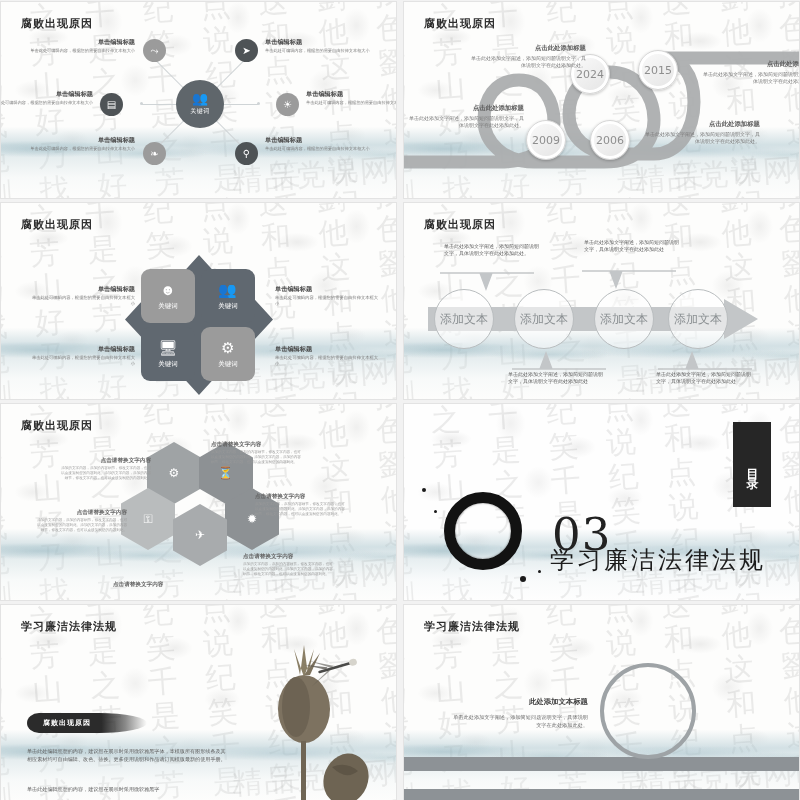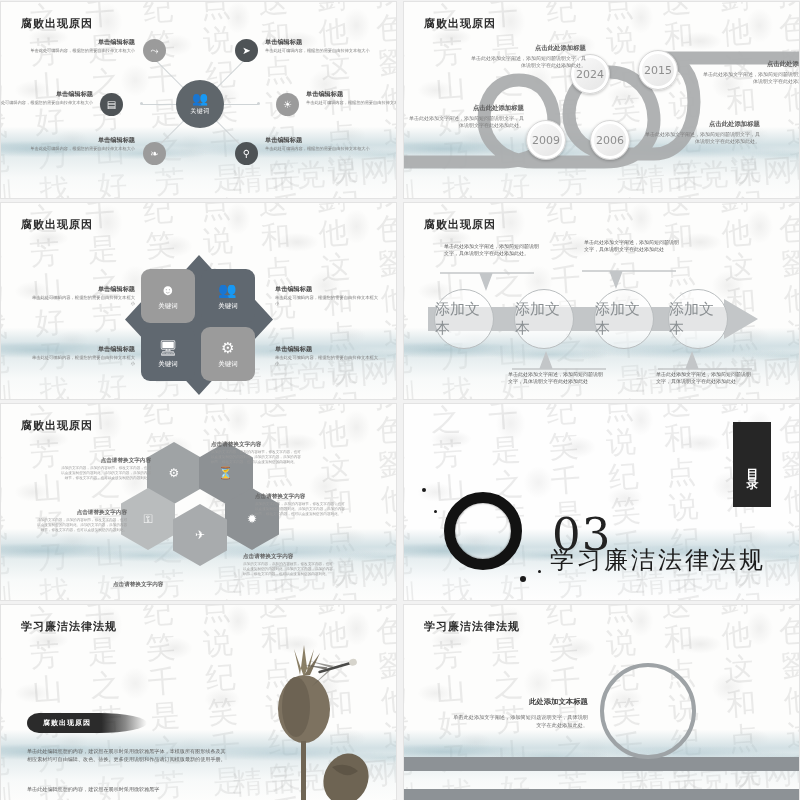--- a/index.html
+++ b/index.html
@@ -126,21 +126,21 @@
   .s3 .cell .kw{ font-size:6.5px; margin-top:5px; }
   .s3 .lbl{ position:absolute; width:104px; z-index:5; }
   .s3 .lbl .t{ font-size:6.2px; line-height:8px; }
   .s3 .lbl .d{ font-size:4.3px; line-height:6px; margin-top:2px; }
 
   
   .s4 .arrowbar{ position:absolute; left:24px; top:96px; width:330px; height:40px; z-index:2; }
   .s4 .circ{ position:absolute; top:86px; width:60px; height:60px; border-radius:50%;
     border:1.5px solid #b9bdbf; background:rgba(255,255,255,.55); z-index:4;
     display:flex; align-items:center; justify-content:center;
-    font-family:"DejaVu Serif",serif; font-size:15px; color:#8a8f92; }
+    font-family:"DejaVu Serif",serif; font-size:12px; color:#8a8f92; }
   .s4 .cal{ position:absolute; width:96px; z-index:5; font-size:5px; line-height:7.4px; color:#606060; }
   .s4 .ptr{ position:absolute; z-index:3; }
 
   
   .s5 .hexwrap{ position:absolute; left:146px; top:38px; width:106px; height:124px; z-index:3; }
   .s5 .hx{ position:absolute; width:54px; height:62px;
     clip-path: polygon(50% 0%, 100% 25%, 100% 75%, 50% 100%, 0% 75%, 0% 25%);
     display:flex; align-items:center; justify-content:center; color:#fff; font-size:12px; }
   .s5 .blk{ position:absolute; width:92px; z-index:5; }
   .s5 .blk .t{ font-size:5.6px; line-height:8px; color:#656565; }

